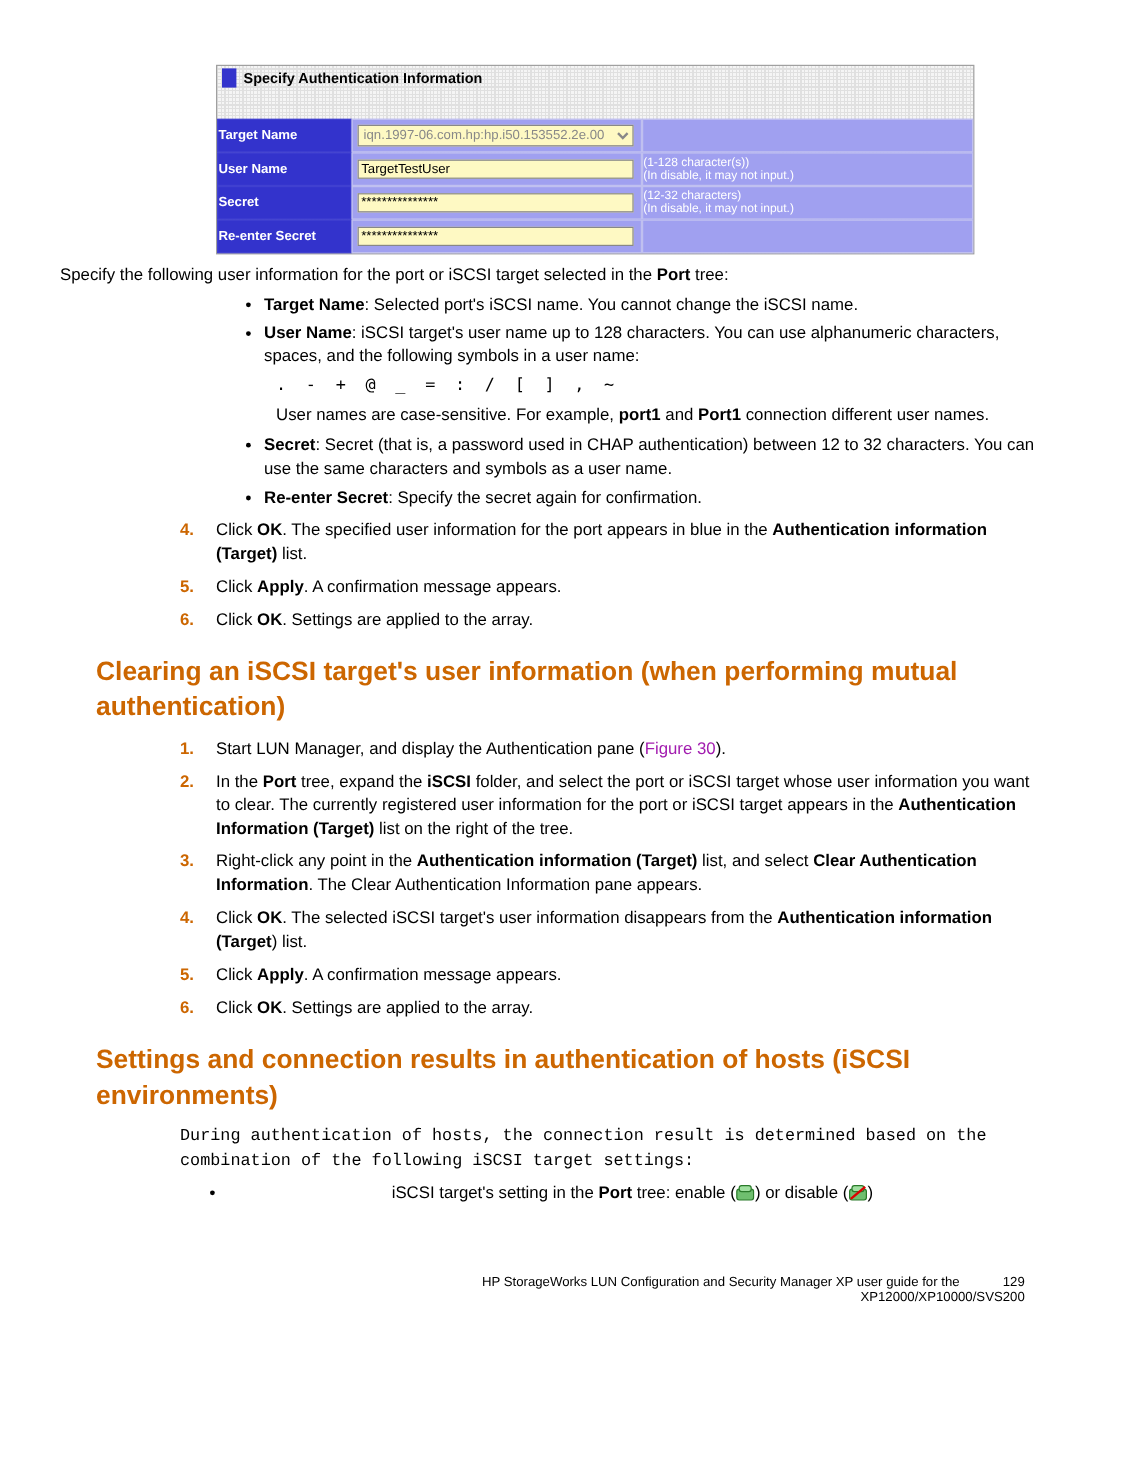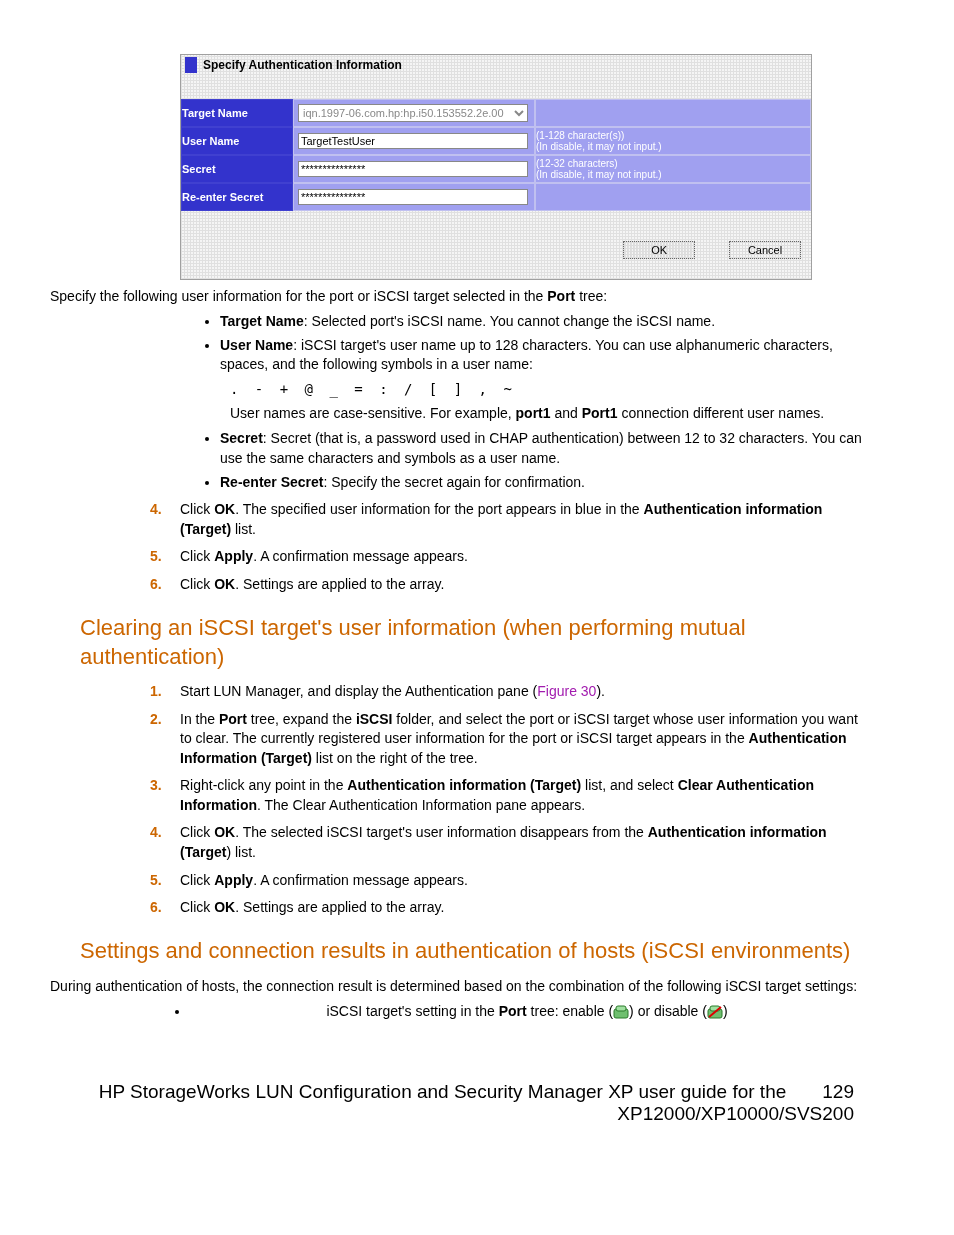--- a/index.html
+++ b/index.html
@@ -69,21 +69,21 @@
     border: 1px solid #c0c0f0;
   }
   .blank-cell {
     background: #a0a0f0;
     border: 1px solid #c0c0f0;
   }
   .input-cell input, .input-cell select {
     width: 96%;
     font-size: 11px;
     border: 1px solid #888;
-    background: #ffffff;
+    background: #fef9c3;
     height: 16px;
     margin: 2px 4px;
     box-sizing: border-box;
   }
   .input-cell select {
     color: #888;
     height: 18px;
   }
   .btn-row {
     text-align: right;
@@ -139,29 +139,29 @@
     line-height: 1.4;
   }
   ol.steps li .num {
     position: absolute;
     left: 0;
     font-weight: bold;
     color: #cc6600;
   }
   h2.section {
     color: #cc6600;
-    font-weight: normal;
+    font-weight: bold;
     font-size: 22px;
     margin: 18px 40px 10px 30px;
     line-height: 1.35;
   }
   .link { color: #a21caf; margin-top: 40px; }
   .footer {
     margin-top: 60px;
-    font-size: 19px;
+    font-size: 11px;
   }
   .footer-line {
     display: flex;
     justify-content: flex-end;
     padding-right: 50px;
     gap: 36px;
   }
   .footer-line2 {
     text-align: right;
     padding-right: 50px;
@@ -203,24 +203,20 @@
         <td class="hint-cell"><span style="white-space:pre-line">(12-32 characters)
 (In disable, it may not input.)</span></td>
       </tr>
       <tr>
         <td class="label-cell">Re-enter Secret</td>
         <td class="input-cell"><input value="***************" style=""></td>
         <td class="blank-cell"></td>
       </tr>
     </tbody>
       </table>
-    <div class="btn-row">
-      <span class="btn">OK</span>
-      <span class="btn">Cancel</span>
-    </div>
   </div>
 
 
   <div class="body-text">
     <p>
       <span>Specify the following user information for the port or iSCSI target selected in the </span><b>Port</b><span> tree:</span>
     </p>
   </div>
 
   <ul class="bullets" id="bullets-a">
@@ -253,21 +249,21 @@
       <li><span class="num">1.</span>Start LUN Manager, and display the Authentication pane (<span class="link">Figure 30</span>).</li>
       <li><span class="num">2.</span>In the <b>Port</b> tree, expand the <b>iSCSI</b> folder, and select the port or iSCSI target whose user information you want to clear.  The currently registered user information for the port or iSCSI target appears in the <b>Authentication Information (Target)</b> list on the right of the tree.</li>
       <li><span class="num">3.</span>Right-click any point in the <b>Authentication information (Target)</b> list, and select <b>Clear Authentication Information</b>.  The Clear Authentication Information pane appears.</li>
       <li><span class="num">4.</span>Click <b>OK</b>. The selected iSCSI target's user information disappears from the <b>Authentication information (Target</b>) list.</li>
       <li><span class="num">5.</span>Click <b>Apply</b>.  A confirmation message appears.</li>
       <li><span class="num">6.</span>Click <b>OK</b>. Settings are applied to the array.</li>
     </ol>
 
   <h2 class="section">Settings and connection results in authentication of hosts (iSCSI environments)</h2>
 
-  <div class="body-text" style="">
+  <div class="body-text" style="margin-left:100px;font-family:Liberation Mono, monospace;">
     <p>During authentication of hosts, the connection result is determined based on the combination of the following iSCSI target settings:</p>
   </div>
 
   <ul class="bullets" style="margin-left:120px;text-align:center;">
     <li>
       <span>iSCSI target's setting in the </span><b>Port</b><span> tree:  enable (</span><span class="inline-icon"><svg viewBox="0 0 16 14">
             <rect x="1" y="4" width="14" height="9" rx="2" fill="#6fbf6f" stroke="#2a7a2a"></rect>
             <rect x="3" y="1" width="10" height="5" rx="2" fill="#a0e0a0" stroke="#2a7a2a"></rect>
           </svg></span><span>) or disable (</span><span class="inline-icon"><svg viewBox="0 0 16 14">
             <rect x="1" y="4" width="14" height="9" rx="2" fill="#6fbf6f" stroke="#2a7a2a"></rect>

